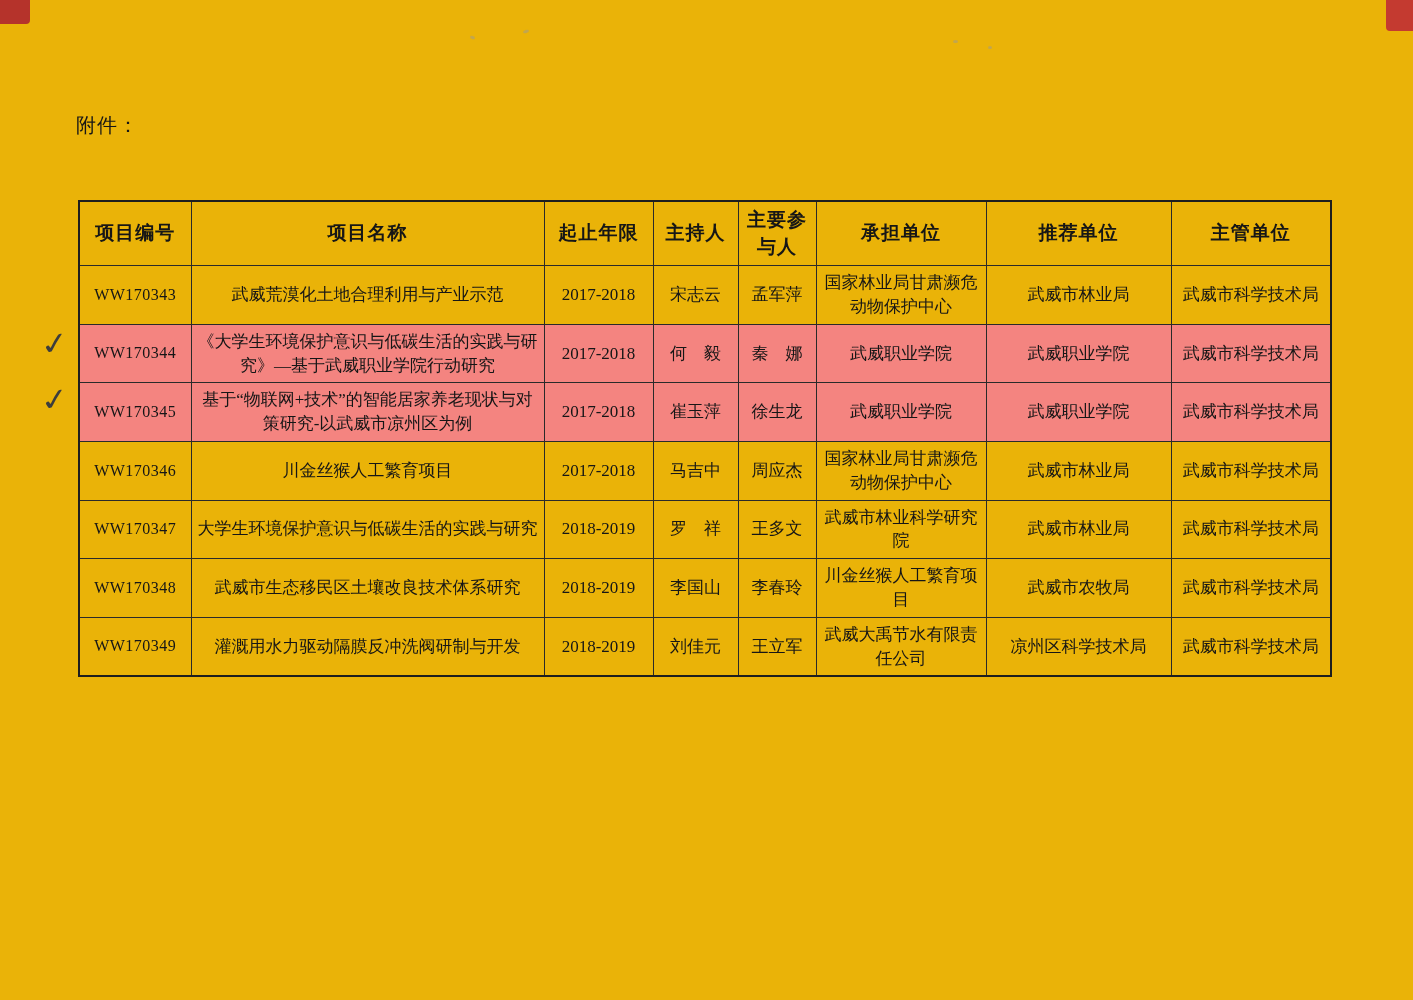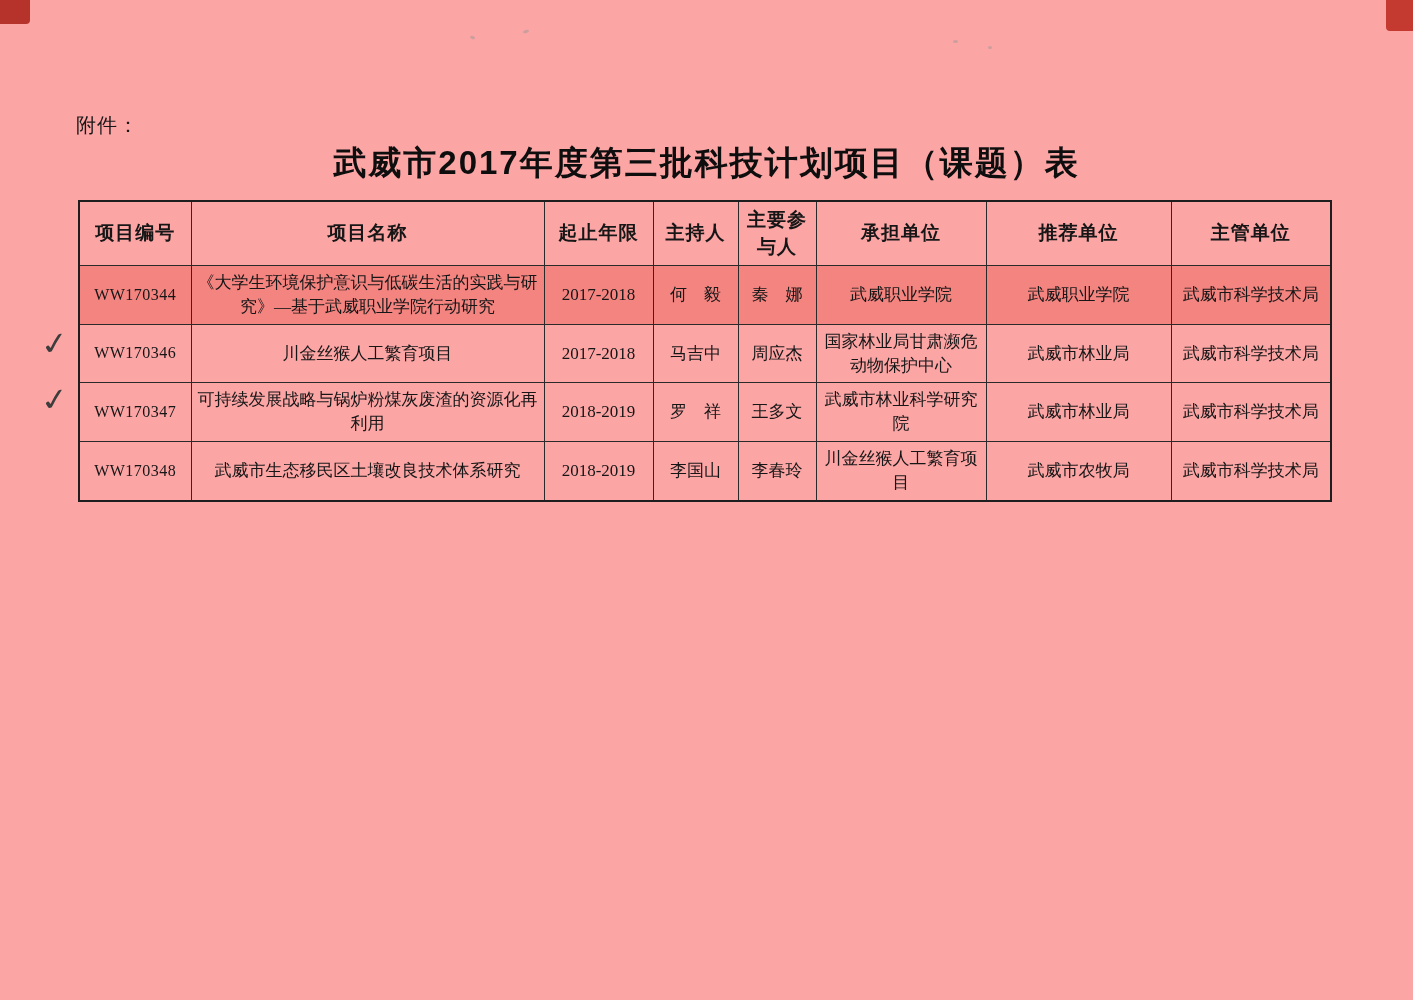--- a/index.html
+++ b/index.html
@@ -3,21 +3,21 @@
 <meta charset="utf-8">
 <style>
   * { margin: 0; padding: 0; box-sizing: border-box; }
   html, body { background: #e9e9e7; }
   body { font-family: "Liberation Serif", serif; }
   .page {
     position: relative;
     width: 1413px;
     height: 1000px;
     margin: 0 auto;
-    background: #fca5a5;
+    background: #eab308;
     overflow: hidden;
     box-shadow: 0 0 6px rgba(0,0,0,.25);
   }
   .corner-mark { position: absolute; }
   .corner-left  { top: 0; left: 0;  width: 30px; height: 24px; background: #b5332b; border-bottom-right-radius: 4px; }
   .corner-right { top: 0; right: 0; width: 27px; height: 31px; background: #c43a30; border-bottom-left-radius: 4px; }
   .speck { position: absolute; background: #9a9a96; border-radius: 50%; opacity: .5; }
   .s1 { left: 470px; top: 36px; width: 5px; height: 3px; transform: rotate(20deg); }
   .s2 { left: 523px; top: 30px; width: 6px; height: 3px; transform: rotate(-15deg); }
   .s3 { left: 953px; top: 40px; width: 5px; height: 3px; }
@@ -90,21 +90,20 @@
 <div class="page">
 
   <div class="corner-mark corner-left"></div>
   <div class="corner-mark corner-right"></div>
   <div class="speck s1"></div>
   <div class="speck s2"></div>
   <div class="speck s3"></div>
   <div class="speck s4"></div>
 
   <div class="attachment">附件：</div>
-  <h1 class="title">武威市2017年度第三批科技计划项目（课题）表</h1>
 
   <div class="check check-1">✓</div>
   <div class="check check-2">✓</div>
 
   <table class="grid">
     <colgroup>
       <col style="width:112px">
       <col style="width:353px">
       <col style="width:109px">
       <col style="width:85px">
@@ -119,56 +118,86 @@
         <th>项目名称</th>
         <th>起止年限</th>
         <th>主持人</th>
         <th>主要参与人</th>
         <th>承担单位</th>
         <th>推荐单位</th>
         <th>主管单位</th>
       </tr>
     </thead>
     <tbody>
+      <tr>
+        <td class="proj-id">WW170343</td>
+        <td>武威荒漠化土地合理利用与产业示范</td>
+        <td>2017-2018</td>
+        <td>宋志云</td>
+        <td>孟军萍</td>
+        <td>国家林业局甘肃濒危动物保护中心</td>
+        <td>武威市林业局</td>
+        <td>武威市科学技术局</td>
+      </tr>
       <tr class="hl">
         <td class="proj-id">WW170344</td>
         <td>《大学生环境保护意识与低碳生活的实践与研究》—基于武威职业学院行动研究</td>
         <td>2017-2018</td>
         <td>何　毅</td>
         <td>秦　娜</td>
+        <td>武威职业学院</td>
+        <td>武威职业学院</td>
+        <td>武威市科学技术局</td>
+      </tr>
+      <tr class="hl">
+        <td class="proj-id">WW170345</td>
+        <td>基于“物联网+技术”的智能居家养老现状与对策研究-以武威市凉州区为例</td>
+        <td>2017-2018</td>
+        <td>崔玉萍</td>
+        <td>徐生龙</td>
         <td>武威职业学院</td>
         <td>武威职业学院</td>
         <td>武威市科学技术局</td>
       </tr>
       <tr>
         <td class="proj-id">WW170346</td>
         <td>川金丝猴人工繁育项目</td>
         <td>2017-2018</td>
         <td>马吉中</td>
         <td>周应杰</td>
         <td>国家林业局甘肃濒危动物保护中心</td>
         <td>武威市林业局</td>
         <td>武威市科学技术局</td>
       </tr>
       <tr>
         <td class="proj-id">WW170347</td>
-        <td>可持续发展战略与锅炉粉煤灰废渣的资源化再利用</td>
+        <td>大学生环境保护意识与低碳生活的实践与研究</td>
         <td>2018-2019</td>
         <td>罗　祥</td>
         <td>王多文</td>
         <td>武威市林业科学研究院</td>
         <td>武威市林业局</td>
         <td>武威市科学技术局</td>
       </tr>
       <tr>
         <td class="proj-id">WW170348</td>
         <td>武威市生态移民区土壤改良技术体系研究</td>
         <td>2018-2019</td>
         <td>李国山</td>
         <td>李春玲</td>
         <td>川金丝猴人工繁育项目</td>
         <td>武威市农牧局</td>
         <td>武威市科学技术局</td>
       </tr>
+      <tr>
+        <td class="proj-id">WW170349</td>
+        <td>灌溉用水力驱动隔膜反冲洗阀研制与开发</td>
+        <td>2018-2019</td>
+        <td>刘佳元</td>
+        <td>王立军</td>
+        <td>武威大禹节水有限责任公司</td>
+        <td>凉州区科学技术局</td>
+        <td>武威市科学技术局</td>
+      </tr>
     </tbody>
   </table>
 
 </div>
 
 </body></html>

